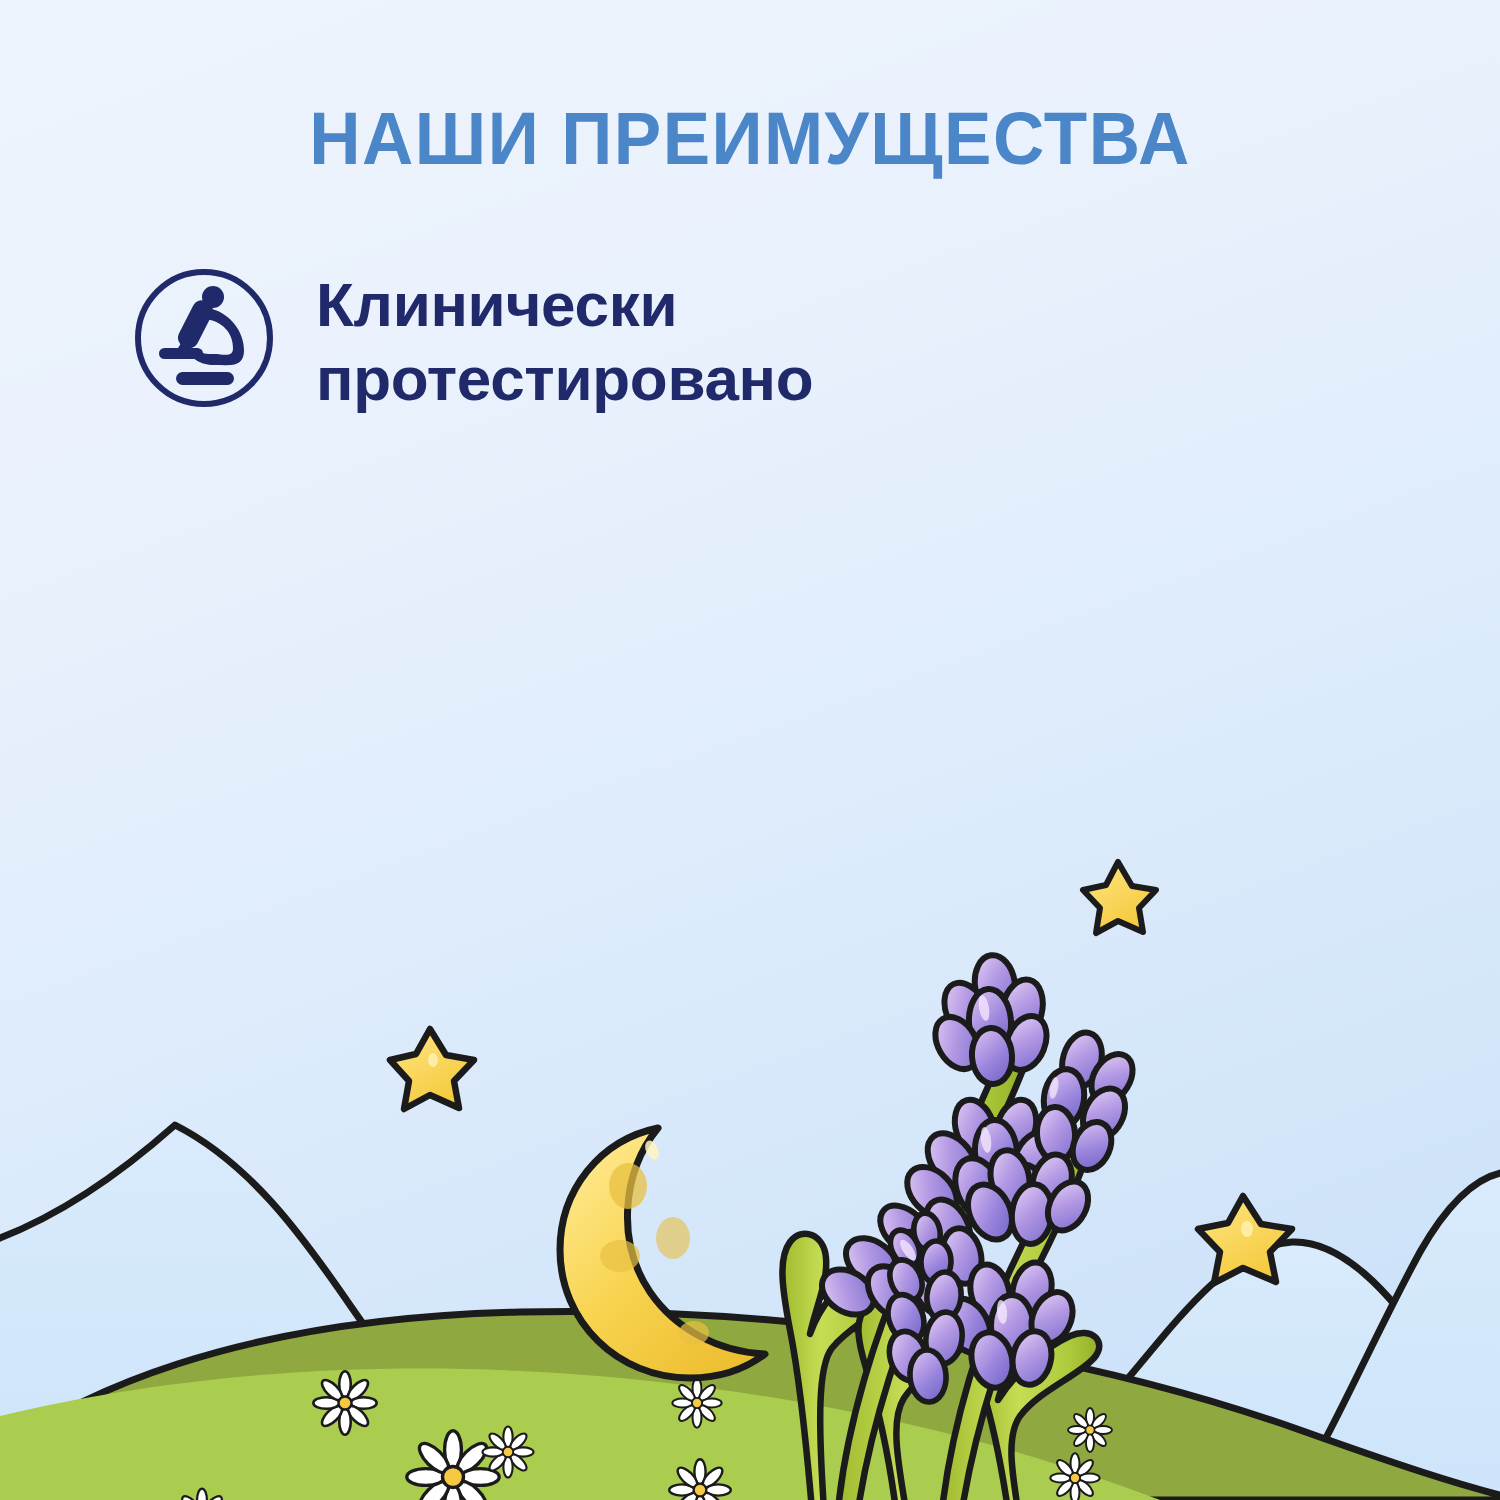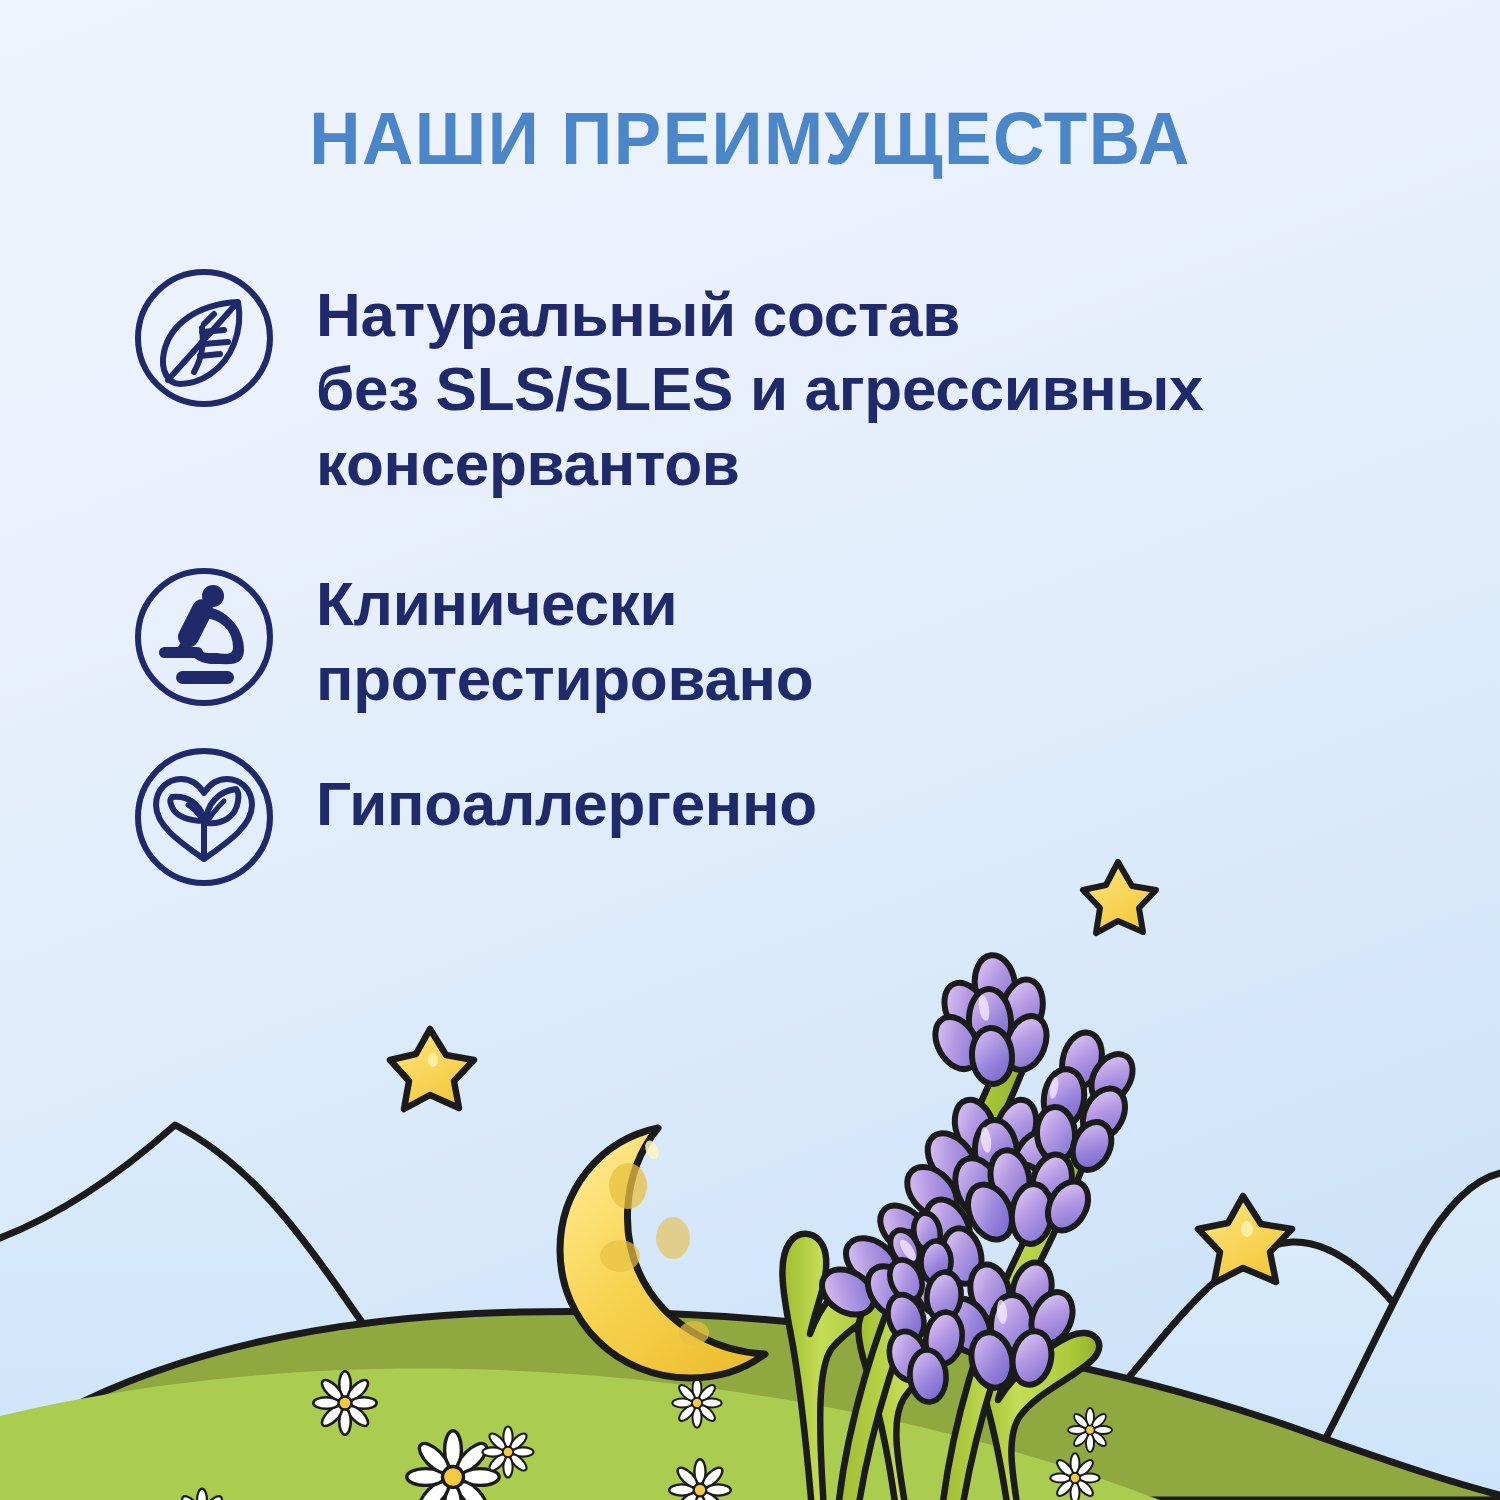--- a/index.html
+++ b/index.html
@@ -379,38 +379,20 @@
         <ellipse cx="1054" cy="1088" rx="4" ry="11" transform="rotate(10 1054 1088)"></ellipse>
         <ellipse cx="1002" cy="1312" rx="5" ry="12" transform="rotate(-6 1002 1312)"></ellipse>
       </g>
     </g>
   </svg>
 
   <div class="headline">НАШИ ПРЕИМУЩЕСТВА</div>
 
   <div class="benefits">
 
-    <div class="benefit-row row-1">
-      <div class="benefit-icon">
-        <svg viewBox="0 0 152 152" xmlns="http://www.w3.org/2000/svg">
-          <circle cx="76" cy="76" r="66" fill="none" stroke="#202a6b" stroke-width="6"></circle>
-          <path d="M 110 40 C 70 42 42 62 36 90 C 32 108 40 122 52 122 C 72 122 96 108 106 82
-                   C 112 66 112 50 110 40 Z" fill="none" stroke="#202a6b" stroke-width="6" stroke-linejoin="round"></path>
-          <path d="M 108 42 L 40 118" fill="none" stroke="#202a6b" stroke-width="6" stroke-linecap="round"></path>
-          <path d="M 74 66 C 76 80 74 96 66 110" fill="none" stroke="#202a6b" stroke-width="6" stroke-linecap="round"></path>
-          <path d="M 74 70 L 96 68" fill="none" stroke="#202a6b" stroke-width="6" stroke-linecap="round"></path>
-          <path d="M 75 82 L 100 80" fill="none" stroke="#202a6b" stroke-width="6" stroke-linecap="round"></path>
-          <path d="M 72 94 L 92 92" fill="none" stroke="#202a6b" stroke-width="6" stroke-linecap="round"></path>
-          <path d="M 76 62 L 86 52" fill="none" stroke="#202a6b" stroke-width="6" stroke-linecap="round"></path>
-        </svg>
-      </div>
-      <div class="benefit-text">Натуральный состав
-без SLS/SLES и агрессивных
-консервантов</div>
-    </div>
 
     <div class="benefit-row row-2">
       <div class="benefit-icon">
         <svg viewBox="0 0 152 152" xmlns="http://www.w3.org/2000/svg">
           <circle cx="76" cy="76" r="66" fill="none" stroke="#202a6b" stroke-width="6"></circle>
           <g fill="#202a6b">
             <rect x="48" y="110" width="58" height="13" rx="6.5"></rect>
             <rect x="31" y="86" width="44" height="11" rx="5.5"></rect>
             <rect x="57" y="37" width="21" height="50" rx="9" transform="rotate(27 67 62)"></rect>
             <circle cx="85" cy="35" r="11"></circle>
@@ -418,30 +400,15 @@
             <path d="M 80 46 C 102 50 116 70 116 88 C 116 106 102 103 86 103
                      L 86 92 C 96 92 105 96 105 86 C 105 72 96 60 78 57 Z"></path>
             <path d="M 86 103 C 72 103 62 96 62 88 L 73 88 C 73 92 78 92 86 92 Z"></path>
           </g>
         </svg>
       </div>
       <div class="benefit-text">Клинически
 протестировано</div>
     </div>
 
-    <div class="benefit-row row-3">
-      <div class="benefit-icon">
-        <svg viewBox="0 0 152 152" xmlns="http://www.w3.org/2000/svg">
-          <circle cx="76" cy="76" r="66" fill="none" stroke="#202a6b" stroke-width="6"></circle>
-          <path d="M 76 118 C 50 100 28 84 28 64 C 28 48 40 38 53 38 C 63 38 71 44 76 52
-                   C 81 44 89 38 99 38 C 112 38 124 48 124 64 C 124 84 102 100 76 118 Z" fill="none" stroke="#202a6b" stroke-width="6" stroke-linejoin="round"></path>
-          <path d="M 76 114 C 76 98 76 86 76 76" fill="none" stroke="#202a6b" stroke-width="6" stroke-linecap="round"></path>
-          <path d="M 76 80 C 62 80 48 76 44 66 C 42 62 42 58 44 56 C 58 54 72 62 76 78 Z" fill="none" stroke="#202a6b" stroke-width="6" stroke-linejoin="round"></path>
-          <path d="M 78 82 C 94 84 108 76 110 60 C 111 54 110 50 108 48 C 92 50 78 62 78 82 Z" fill="none" stroke="#202a6b" stroke-width="6" stroke-linejoin="round"></path>
-          <path d="M 60 64 C 66 68 70 72 74 78" fill="none" stroke="#202a6b" stroke-width="5" stroke-linecap="round"></path>
-          <path d="M 96 60 C 90 66 84 72 80 80" fill="none" stroke="#202a6b" stroke-width="5" stroke-linecap="round"></path>
-        </svg>
-      </div>
-      <div class="benefit-text">Гипоаллергенно</div>
-    </div>
 
   </div>
 </div>
 
 </body></html>

